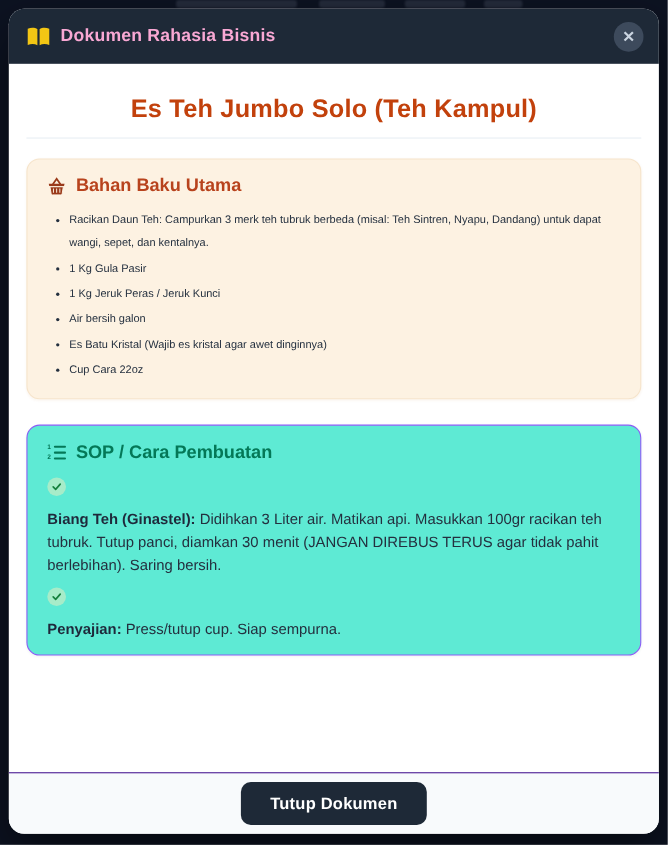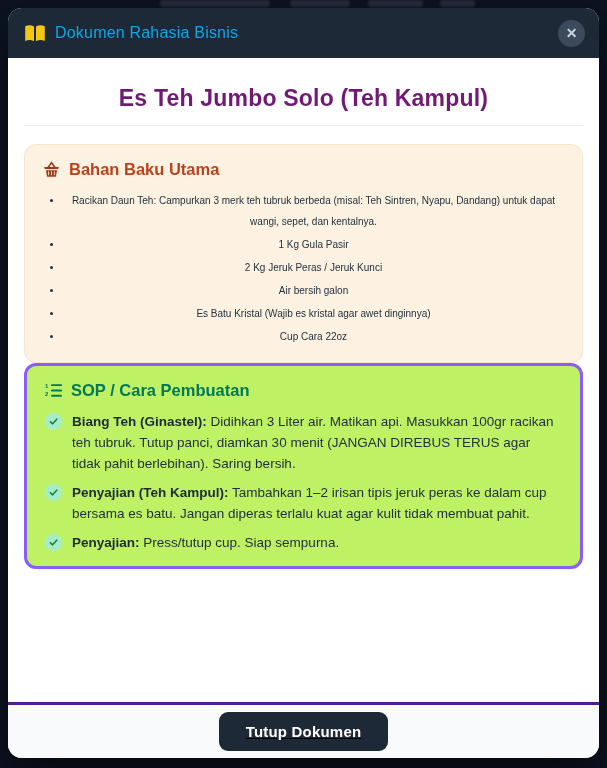--- a/index.html
+++ b/index.html
@@ -30,88 +30,88 @@
 
   
   .modal-header {
     height: 50px; flex: 0 0 50px;
     background: #1e2937;
     display: flex; align-items: center;
     padding: 0 14px 0 16px;
   }
   .book-icon { width: 22px; height: 19px; margin-right: 9px; flex: 0 0 auto; }
   .modal-header-title {
-    color: #0ea5e9; font-size: 16px; font-weight: normal; letter-spacing: .2px;
+    color: #f9a8d4; font-size: 16px; font-weight: bold; letter-spacing: .2px;
     flex: 1;
   }
   .close-btn {
     width: 27px; height: 27px; border-radius: 50%;
     background: #3d4a5c; border: none; cursor: pointer;
     display: flex; align-items: center; justify-content: center;
     color: #cbd5e1; font-size: 14px; font-weight: bold; line-height: 1;
     font-family: "Liberation Sans", sans-serif;
   }
 
   
   .modal-body { flex: 1 1 auto; overflow: hidden; padding: 0 16px; }
 
   .doc-title {
     margin-top: 27px;
     text-align: center;
-    color: #701a75;
+    color: #c2410c;
     font-size: 23px; font-weight: bold; letter-spacing: .2px;
   }
   .doc-subtitle {
     margin-top: 9px;
     text-align: center;
     color: #64748b;
     font-size: 13.5px;
   }
   .divider { margin-top: 13px; border: none; border-top: 1px solid #e8eef4; height: 0; }
 
   
   .panel { border-radius: 12px; padding: 15px 18px 13px 18px; }
   .panel-heading { display: flex; align-items: center; gap: 9px; font-size: 16.5px; font-weight: bold; }
   .panel-heading svg { flex: 0 0 auto; }
 
   .panel-ingredients {
     margin-top: 18px;
     background: #fdf2e2;
     border: 1px solid #f6e4cb;
     box-shadow: 0 1px 2px rgba(180,120,40,0.06);
-    text-align: center;
   }
   .panel-ingredients .panel-heading { color: #b8431d; }
   .ingredient-list { margin: 11px 0 0 0; padding-left: 20px; list-style: disc; }
   .ingredient-list li {
     color: #24303f; font-size: 10px; line-height: 21px; margin-bottom: 2px;
   }
   .ingredient-list li::marker { color: #24303f; }
 
   .panel-sop {
-    background: #bef264;
-    border: 3px solid #8b5cf6;
+    margin-top: 23px;
+    background: #5eead4;
+    border: 1px solid #8b5cf6;
     box-shadow: 0 1px 2px rgba(20,120,80,0.06);
   }
   .panel-sop .panel-heading { color: #047857; }
   .sop-list { margin-top: 11px; }
-  .sop-step { display: flex; align-items: flex-start; gap: 10px; margin-top: 8px; }
+  .sop-step { display: flex; align-items: flex-start; gap: 10px; margin-top: 8px; flex-direction: column; }
   .check-badge {
     width: 17px; height: 17px; border-radius: 50%;
     background: #a7ecc9; flex: 0 0 auto; margin-top: 2px;
     display: flex; align-items: center; justify-content: center;
   }
   .sop-text { color: #24303f; font-size: 13.5px; line-height: 21px; }
   .sop-label { font-weight: bold; color: #1e293b; }
 
   
   .modal-footer {
     flex: 0 0 56px; height: 56px;
-    background: #f8fafc; border-top: 3px solid #4c1d95;
-    display: flex; align-items: center; justify-content: center; text-decoration: underline;
+    background: #f8fafc; border-top: 1px solid #4c1d95;
+    display: flex; align-items: center; justify-content: center;
   }
   .close-doc-btn {
     background: #1e2937; color: #ffffff;
     font-family: "Liberation Sans", sans-serif;
     font-size: 15px; font-weight: bold; letter-spacing: .2px;
     border: none; border-radius: 9px;
     padding: 11px 27px; cursor: pointer;
   }
 </style>
 </head>
@@ -145,21 +145,21 @@
         <svg width="17" height="17" viewBox="0 0 17 17" aria-hidden="true">
           <path d="M5.2 6.2 L8.5 1.6 L11.8 6.2" fill="none" stroke="#9a3a1a" stroke-width="1.6" stroke-linecap="round"></path>
           <path fill="#9a3a1a" d="M1.3 6.1 h14.4 l-0.5 2 h-13.4 z"></path>
           <path fill="#9a3a1a" d="M2.4 8.8 h12.2 l-1.1 6.4 a1.2 1.2 0 0 1 -1.2 1 h-7.6 a1.2 1.2 0 0 1 -1.2 -1 z M5.6 10.4 v3.8 M8.5 10.4 v3.8 M11.4 10.4 v3.8" stroke="#fdf2e2" stroke-width="0.9"></path>
         </svg>
         <span>Bahan Baku Utama</span>
       </div>
       <ul class="ingredient-list">
         <li>Racikan Daun Teh: Campurkan 3 merk teh tubruk berbeda (misal: Teh Sintren, Nyapu, Dandang) untuk dapat wangi, sepet, dan kentalnya.</li>
         <li>1 Kg Gula Pasir</li>
-        <li>2 Kg Jeruk Peras / Jeruk Kunci</li>
+        <li>1 Kg Jeruk Peras / Jeruk Kunci</li>
         <li>Air bersih galon</li>
         <li>Es Batu Kristal (Wajib es kristal agar awet dinginnya)</li>
         <li>Cup Cara 22oz</li>
       </ul>
     </div>
 
     <div class="panel panel-sop">
       <div class="panel-heading">
         <svg width="17" height="17" viewBox="0 0 17 17" aria-hidden="true">
           <text x="0" y="5.6" font-size="6" font-weight="bold" fill="#047857" font-family="Liberation Sans, sans-serif">1</text>
@@ -177,28 +177,20 @@
           <span class="check-badge">
             <svg width="9" height="9" viewBox="0 0 10 10">
                 <path d="M1.5 5.2 L4 7.6 L8.6 2.4" fill="none" stroke="#15803d" stroke-width="1.7" stroke-linecap="round" stroke-linejoin="round"></path>
               </svg>
           </span>
           <div class="sop-text"><span class="sop-label">Biang Teh (Ginastel):</span><span> Didihkan 3 Liter air. Matikan api. Masukkan 100gr racikan teh tubruk. Tutup panci, diamkan 30 menit (JANGAN DIREBUS TERUS agar tidak pahit berlebihan). Saring bersih.</span></div>
         </div>
 
 
 
-        <div class="sop-step">
-          <span class="check-badge">
-            <svg width="9" height="9" viewBox="0 0 10 10">
-                <path d="M1.5 5.2 L4 7.6 L8.6 2.4" fill="none" stroke="#15803d" stroke-width="1.7" stroke-linecap="round" stroke-linejoin="round"></path>
-              </svg>
-          </span>
-          <div class="sop-text"><span class="sop-label">Penyajian (Teh Kampul):</span><span> Tambahkan 1–2 irisan tipis jeruk peras ke dalam cup bersama es batu. Jangan diperas terlalu kuat agar kulit tidak membuat pahit.</span></div>
-        </div>
 
         <div class="sop-step">
           <span class="check-badge">
             <svg width="9" height="9" viewBox="0 0 10 10">
                 <path d="M1.5 5.2 L4 7.6 L8.6 2.4" fill="none" stroke="#15803d" stroke-width="1.7" stroke-linecap="round" stroke-linejoin="round"></path>
               </svg>
           </span>
           <div class="sop-text"><span class="sop-label">Penyajian:</span><span> Press/tutup cup. Siap sempurna.</span></div>
         </div>
 

